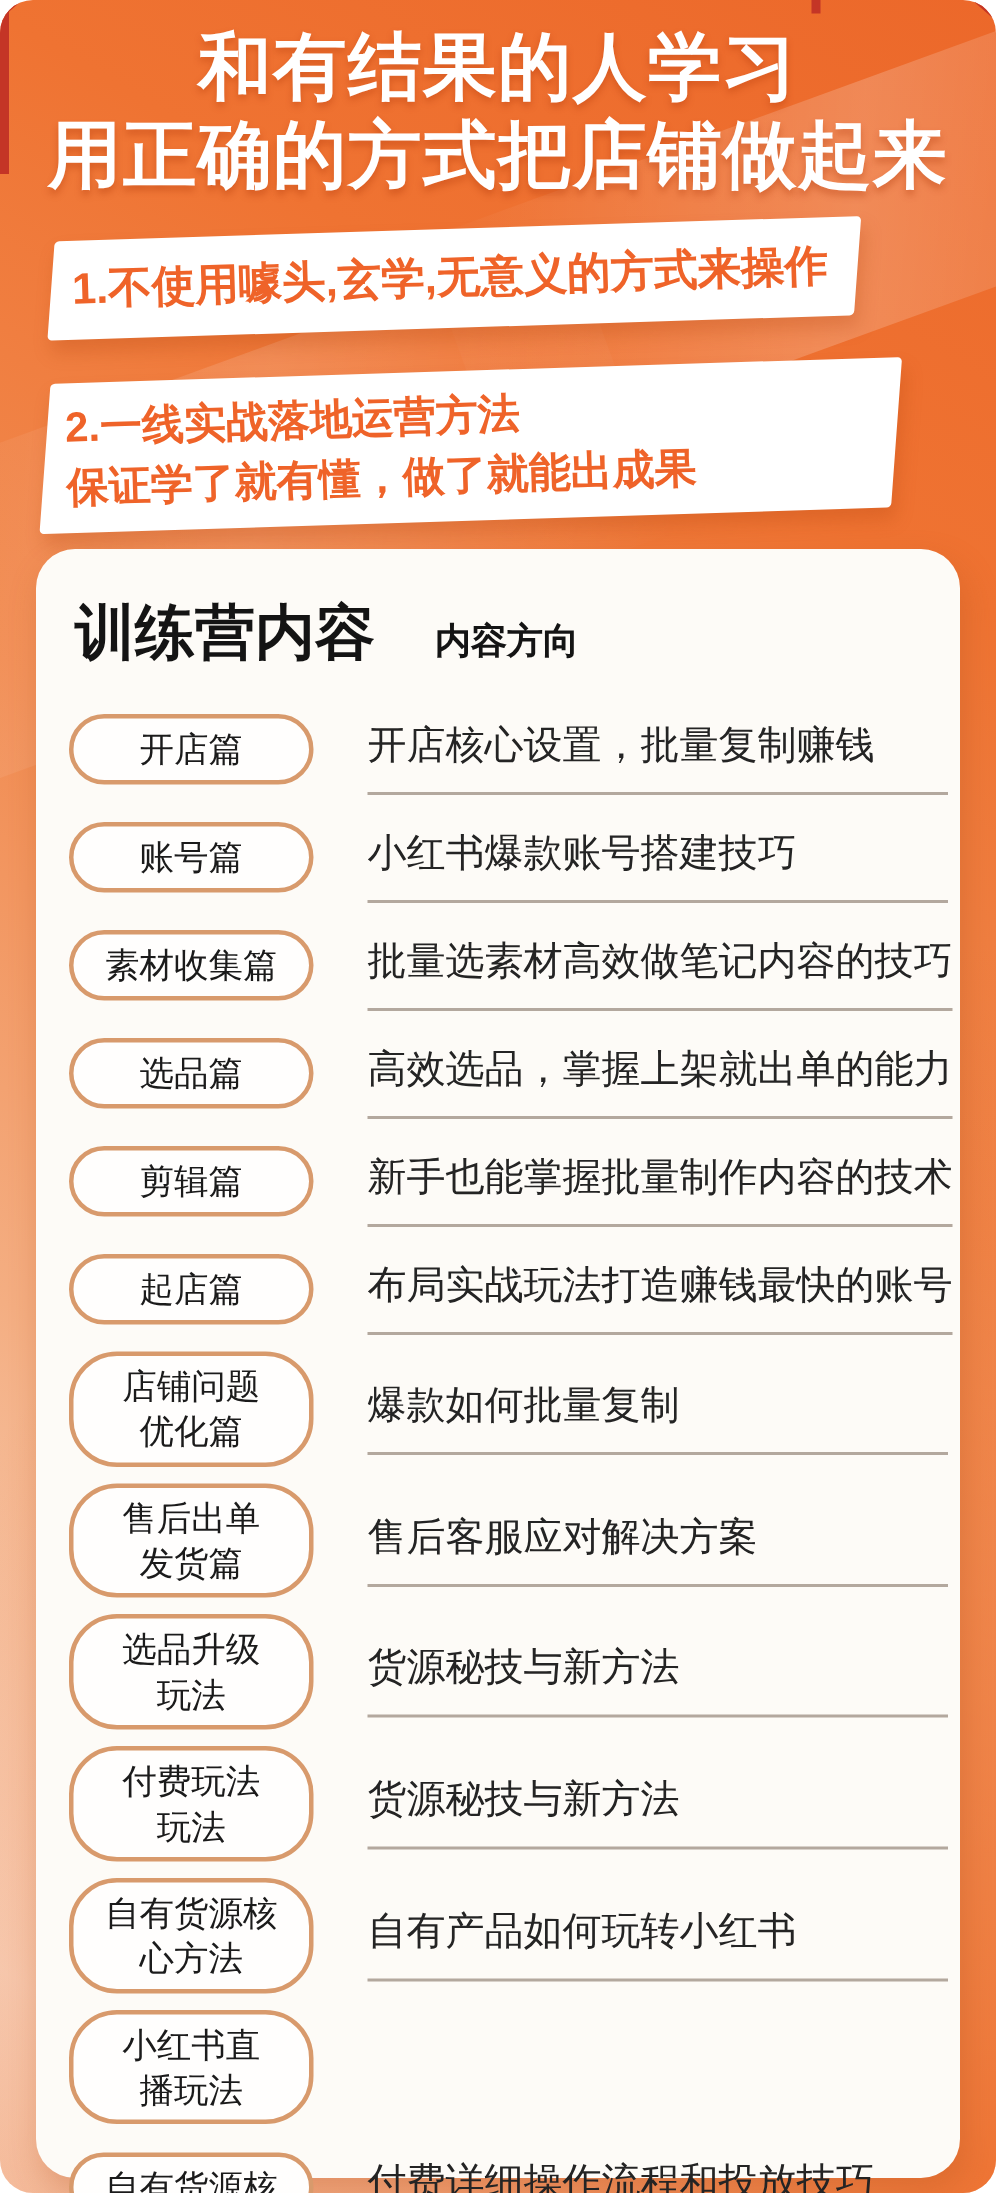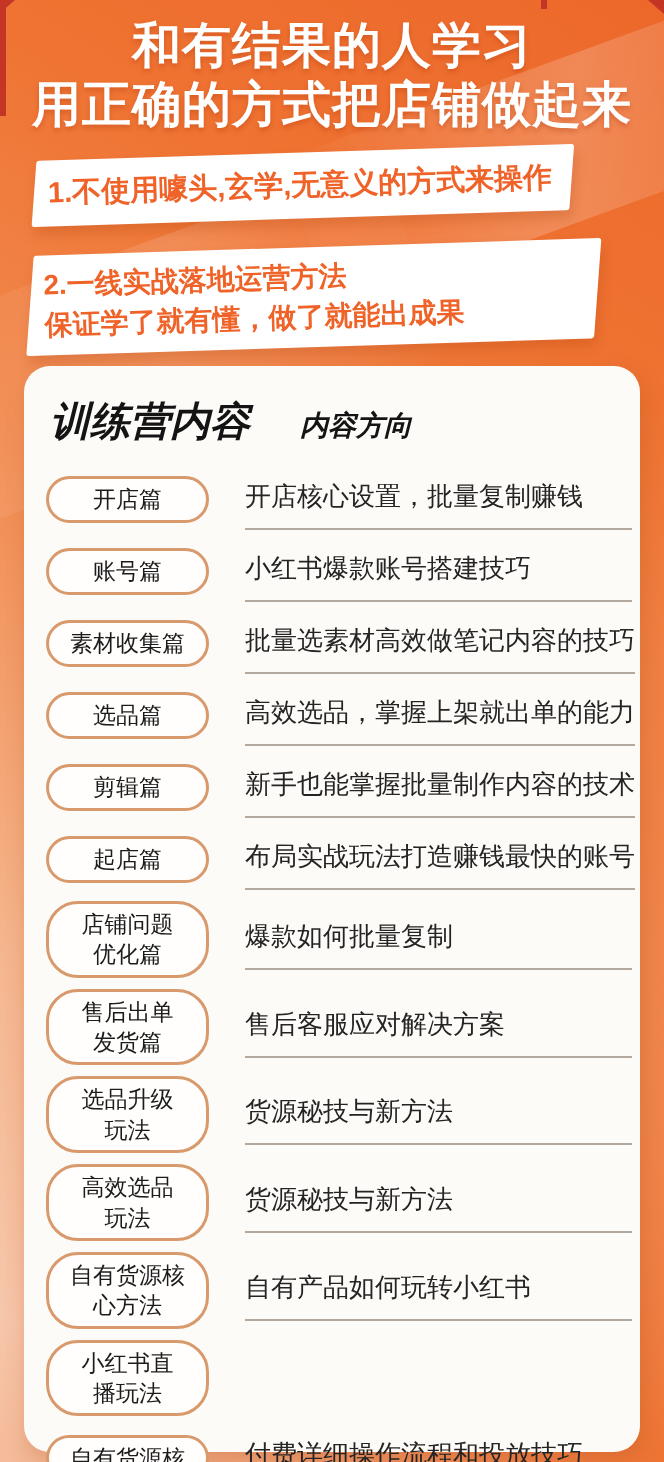--- a/index.html
+++ b/index.html
@@ -1,19 +1,20 @@
 <!DOCTYPE html>
 <html><head>
 <meta charset="utf-8">
 <style>
   html,body { margin:0; padding:0; }
   .page {
     position:relative; width:664px; height:1462px; overflow:hidden;
     font-family:"Liberation Sans","DejaVu Sans",sans-serif;
     background:linear-gradient(211deg,#ec682a 0%,#ef7332 22%,#f18a4f 45%,#f4ae82 68%,#f8d9c6 92%,#f6cdb5 100%);
+    border-radius:22px;
   }
   .orange-glow {
     position:absolute; inset:0; pointer-events:none;
     background:radial-gradient(circle at 100% 100%, rgba(238,108,40,.9) 0%, rgba(238,108,40,0) 52%);
   }
   .beam { position:absolute; pointer-events:none;
     background:linear-gradient(115deg, rgba(255,255,255,0) 0%, rgba(255,255,255,.20) 50%, rgba(255,255,255,0) 100%);
   }
   .beam1 { top:60px; left:290px; width:560px; height:160px; transform:rotate(-20deg); }
   .beam2 { top:240px; left:-90px; width:520px; height:210px; transform:rotate(-20deg); opacity:.7; }
@@ -34,23 +35,23 @@
   .banner-inner { display:block; transform:skewX(6deg); font-weight:800; color:#ef6329; white-space:nowrap; }
   .banner1 { top:161px; left:34px; width:538px; padding:13px 14px; }
   .banner1 .banner-inner { font-size:29px; }
   .banner2 { top:256px; left:30px; width:568px; padding:10px 14px; }
   .banner2 .banner-inner { font-size:28px; line-height:1.42; }
 
   .card { position:absolute; top:366px; left:24px; width:616px; height:1086px;
     background:#fdfbf7; border-radius:26px; box-sizing:border-box;
     padding:26px 8px 14px 22px; box-shadow:4px 10px 22px rgba(180,80,25,.30); }
   .card-header { display:flex; align-items:baseline; margin:2px 0 20px 4px;
-    color:#141414; font-weight:900;font-style:italic; }
+    color:#141414; font-weight:900; }
   .hdr-left  { font-size:40px; white-space:nowrap; }
-  .hdr-right { font-size:28px; margin-left:50px; white-space:nowrap; }
+  .hdr-right { font-size:24px; margin-left:40px; white-space:nowrap; }
 
   .row { display:flex; align-items:center; margin-bottom:11px; }
   .row:last-child { margin-bottom:0; }
   .pill { flex:none; width:163px; min-height:43px; box-sizing:border-box;
     border:3px solid #d89a6c; border-radius:32px; background:#fffefd;
     display:flex; align-items:center; justify-content:center; padding:5px 8px; }
   .pill-label { font-size:23px; line-height:1.32; color:#1b1b1b; font-weight:500;
     text-align:center; white-space:pre-line; }
   .desc { flex:1; margin-left:36px; padding:10px 0 14px 0;
     border-bottom:2px solid #b3a89e; font-size:26px; color:#242424; white-space:nowrap; }
@@ -141,21 +142,21 @@
     </div>
     <div class="row">
       <div class="pill">
           <span class="pill-label">选品升级
 玩法</span>
         </div>
       <div class="desc">货源秘技与新方法</div>
     </div>
     <div class="row">
       <div class="pill">
-          <span class="pill-label">高效选品
+          <span class="pill-label">付费玩法
 玩法</span>
         </div>
       <div class="desc">货源秘技与新方法</div>
     </div>
     <div class="row">
       <div class="pill">
           <span class="pill-label">自有货源核
 心方法</span>
         </div>
       <div class="desc">自有产品如何玩转小红书</div>

